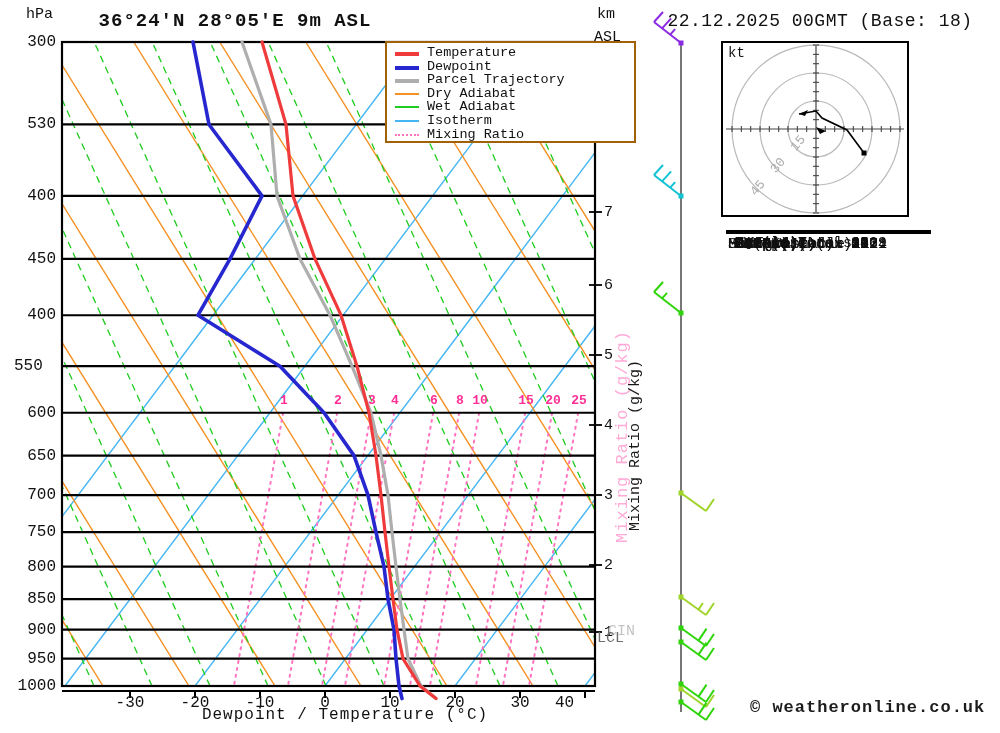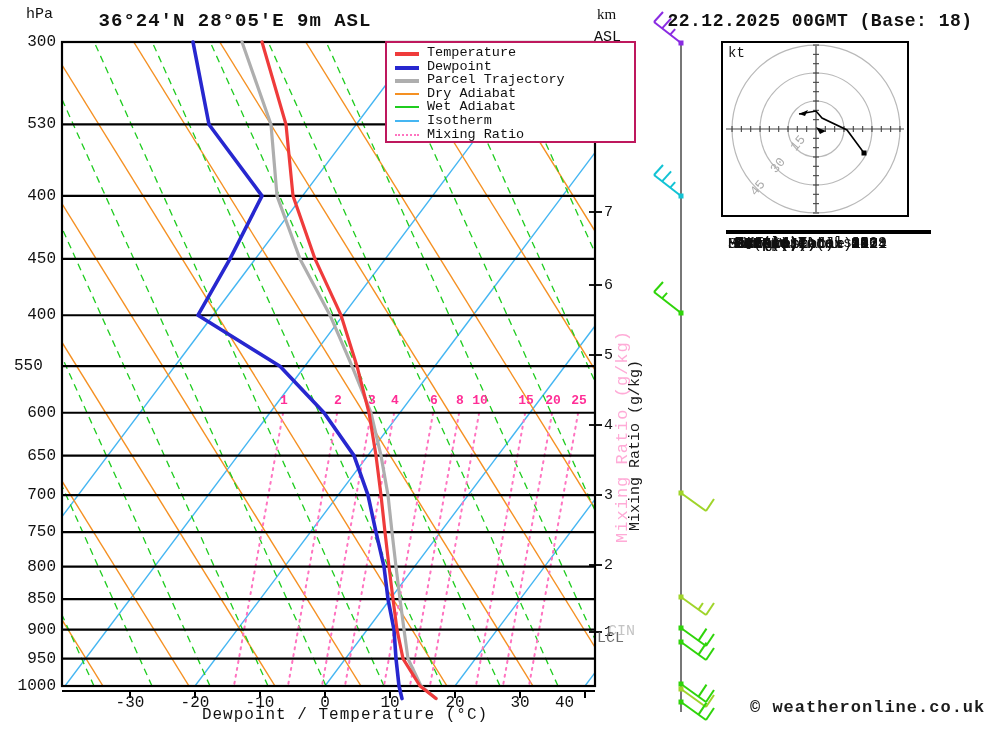--- a/index.html
+++ b/index.html
@@ -3,26 +3,26 @@
 <meta charset="utf-8">
 <style>
   html,body{margin:0;padding:0;background:#fff;}
   .stage{position:relative;width:1000px;height:733px;background:#fff;overflow:hidden;
          font-family:"Liberation Mono","DejaVu Sans Mono",monospace;color:#111;}
   .stage div{position:absolute;}
   svg{position:absolute;left:0;top:0;}
   .lbl{font-size:15px;white-space:pre;}
   .ticklbl{font-size:16px;}
   .title{font-size:19px;letter-spacing:1px;font-weight:bold;}
-  .dt{font-size:18px;letter-spacing:0.5px;font-weight:bold;}
+  .dt{font-size:18px;letter-spacing:0.5px;font-weight:normal;}
   .axislbl{font-size:16px;letter-spacing:1px;}
   .mixlbl{font-size:13px;font-weight:bold;color:#ff2e96;}
   .vert{transform:rotate(-90deg);text-align:center;white-space:pre;}
   .legend{left:385px;top:41px;width:247px;height:98px;background:#fff;
-          border:2px solid #be185d;z-index:5;}
+          border:2px solid #a16207;z-index:5;}
   .legend .lrow{position:absolute;left:0;height:13.6px;width:100%;}
   .legend .samp{position:absolute;left:8px;top:6px;width:24px;height:0;}
   .legend .ltxt{position:absolute;left:40px;top:-1px;font-size:13.5px;white-space:pre;color:#111;}
   .panels{left:726px;top:230px;width:201px;border:2px solid #000;background:#fff;z-index:4;}
   .panel{position:relative;border-top:1.5px solid #000;padding:1px 0 2px 0;}
   .panel:first-child{border-top:none;}
   .ptitle{position:relative;text-align:center;font-size:15px;height:22.5px;line-height:22.5px;white-space:pre;}
   .prow{position:relative;height:22.5px;line-height:22.5px;font-size:15px;}
   .prow .pl{position:absolute;left:7px;white-space:pre;}
   .prow .pv{position:absolute;left:123px;white-space:pre;}
@@ -241,21 +241,21 @@
           <polyline points="799,114 816,111 822,118 847,130 864,153" fill="none" stroke="#000" stroke-width="1.6"></polyline>
           <path d="M799 114 l9 -4 l-3 6 z" fill="#000"></path>
           <rect x="861.5" y="150.5" width="5" height="5" fill="#000"></rect>
           <path d="M826 131 l-10 -4 l4 7 z" fill="#000"></path>
         </g>
       </g>
     </svg>
 
   <div class="lbl" style="left:26px;top:6px;">hPa</div>
   <div class="title" style="left:75px;top:10px;width:320px;text-align:center;">36°24'N 28°05'E 9m ASL</div>
-  <div class="lbl" style="left:597px;top:6px;font-family:Liberation Serif, serif;">km</div>
+  <div class="lbl" style="left:597px;top:6px;">km</div>
   <div class="lbl" style="left:594px;top:29px;">ASL</div>
   <div class="dt" style="left:645px;top:11px;width:350px;text-align:center;">22.12.2025 00GMT (Base: 18)</div>
 
   <div class="legend" id="legend-box">
       <div class="lrow" style="top: 3px;">
         <span class="samp" style="border-top: 4px solid rgb(239, 59, 59);"></span>
         <span class="ltxt">Temperature</span>
       </div>
       <div class="lrow" style="top: 30.2px;">
         <span class="samp" style="border-top: 4px solid rgb(174, 174, 174);"></span>

